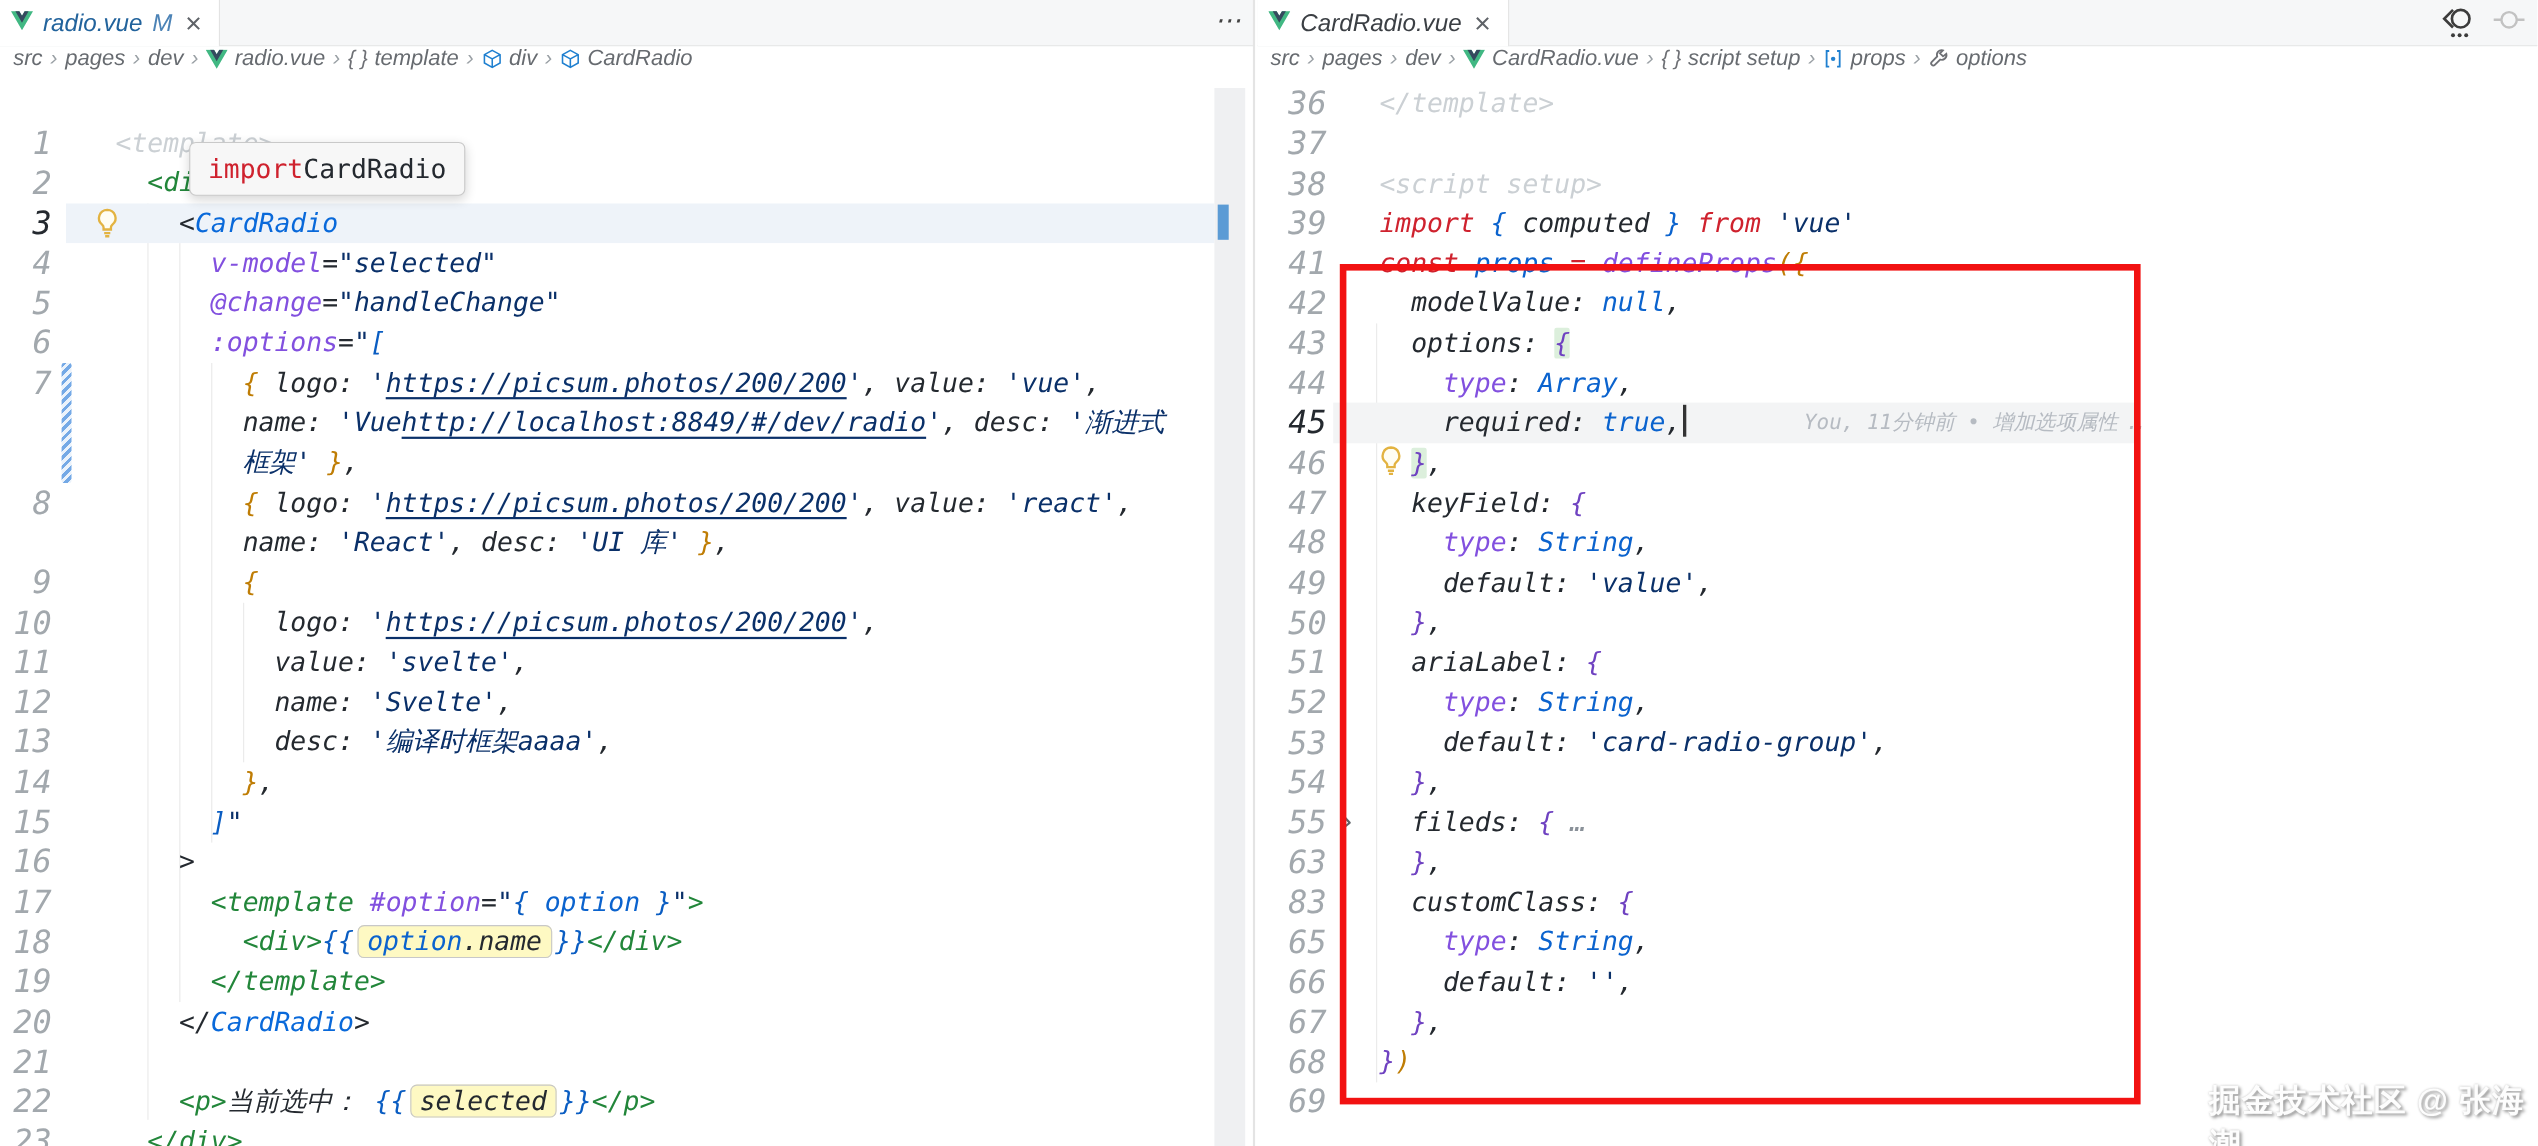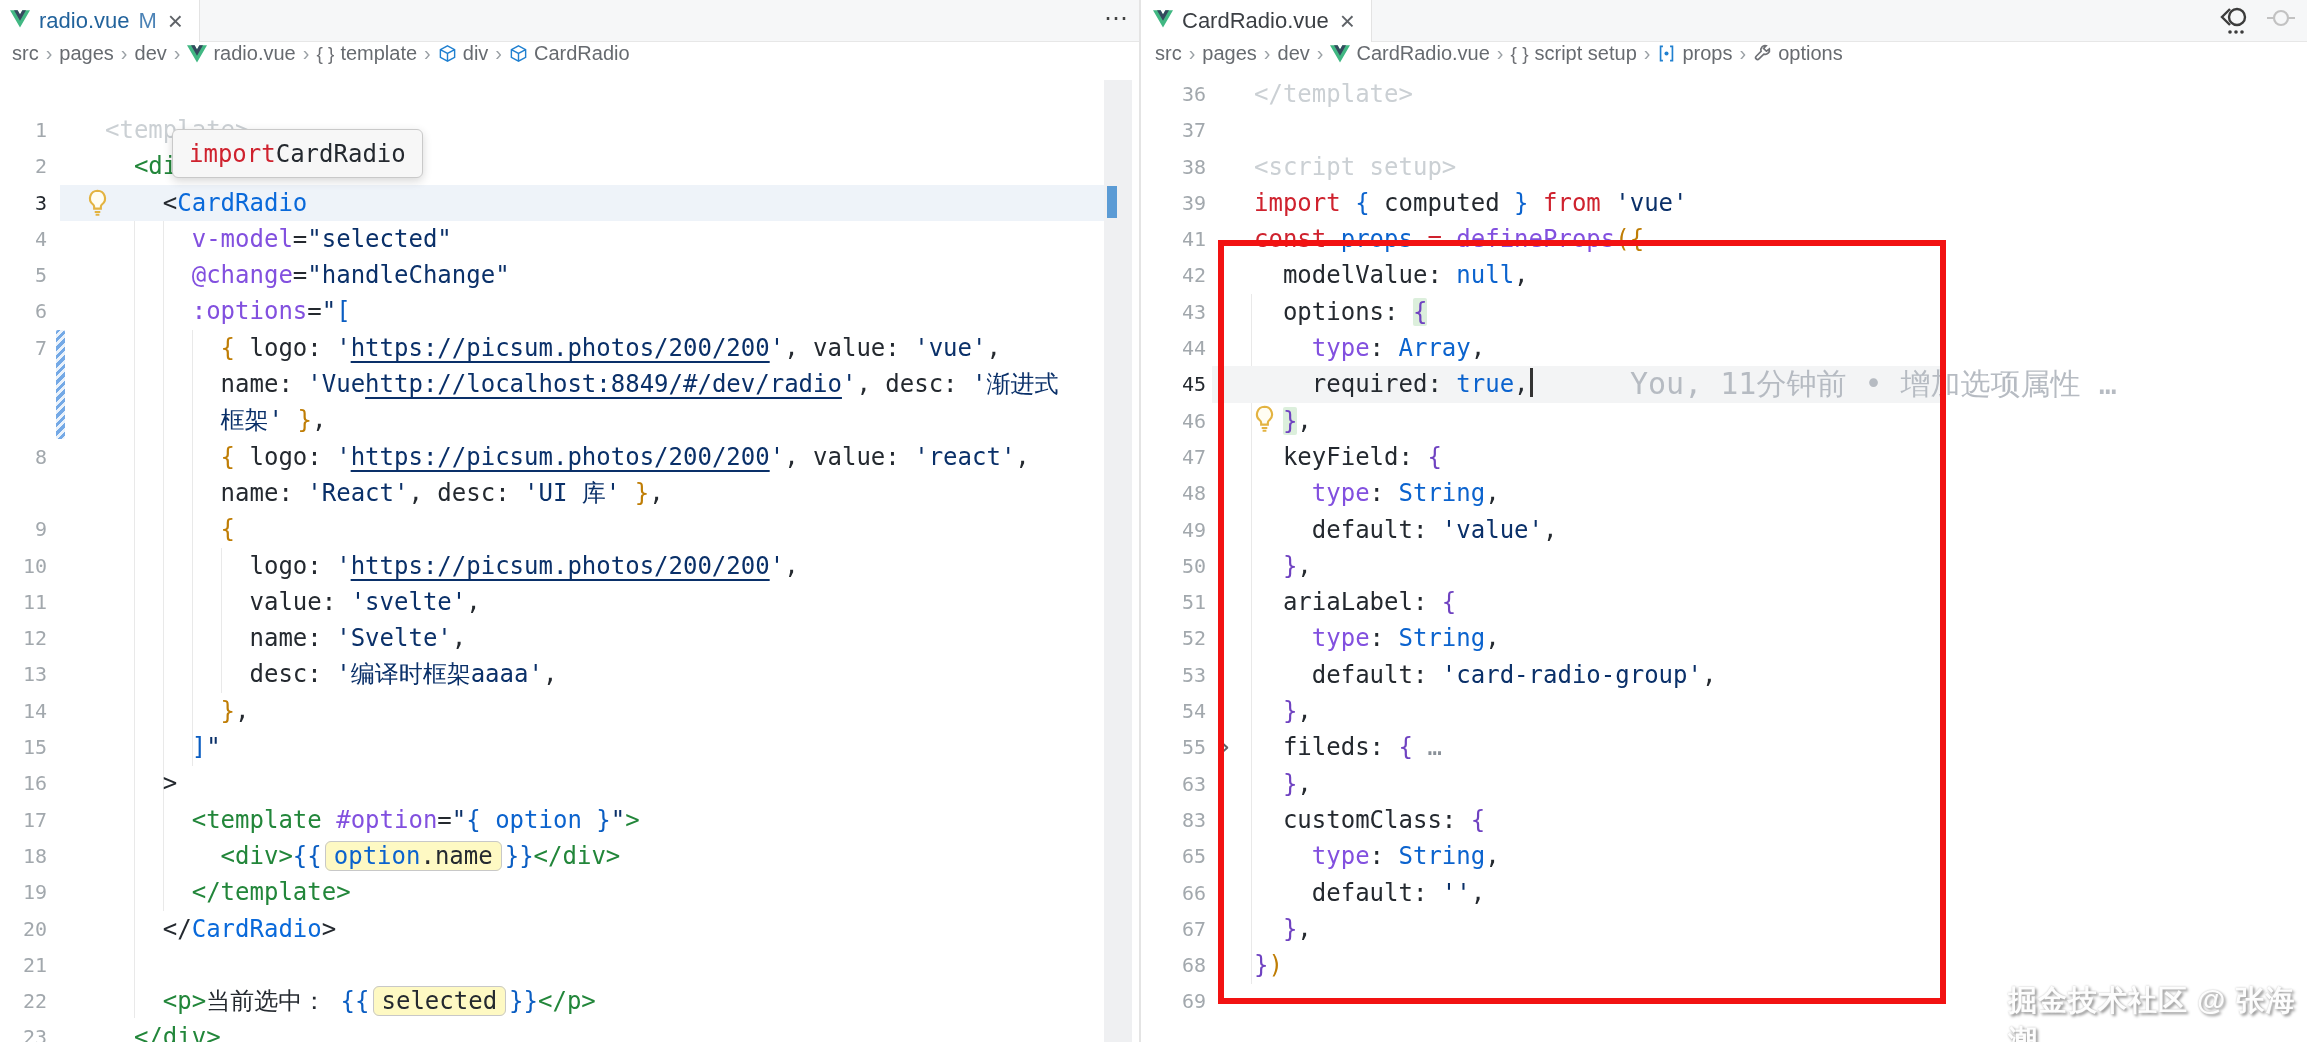--- a/index.html
+++ b/index.html
@@ -1,18 +1,18 @@
 <!DOCTYPE html>
 <html><head>
 <meta charset="utf-8">
 <style>
   html,body{margin:0;padding:0;}
   body{width:2307px;height:1042px;position:relative;overflow:hidden;background:#fff;
        font-family:"Liberation Sans",sans-serif;}
-  .pane{position:absolute;top:0;height:1042px;background:#fff;overflow:hidden;}
+  .pane{position:absolute;top:0;height:1042px;background:#fff;overflow:hidden;font-style:italic;}
   #left-pane{left:0;width:1140px;}
   #right-pane{left:1143px;width:1164px;}
   #divider{position:absolute;left:1139px;top:0;width:2px;height:1042px;background:#e4e4e4;}
 
   
   .tabbar{position:relative;height:42px;background:#f6f7f8;border-bottom:1px solid #e7e7e7;
           display:flex;align-items:stretch;box-sizing:border-box;}
   .tab{display:flex;align-items:center;gap:9px;padding:0 14px 0 10px;background:#fff;
        border-right:1px solid #e3e3e3;height:42px;box-sizing:border-box;}
   .tab-title{font-size:22px;color:#3b3f44;}
@@ -28,21 +28,21 @@
   .crumb{display:flex;align-items:center;gap:6px;}
   .crumb-sep{color:#9aa0a5;font-size:20px;padding:0 3px;}
   .crumb-braces{color:#6e7075;font-size:19px;}
 
   
   .codearea{position:absolute;left:0;right:0;}
   #left-code{top:112px;}
   #right-code{top:76px;}
   .row{height:36.3px;line-height:36.3px;display:flex;position:relative;z-index:0;
        font-family:"DejaVu Sans Mono",monospace;font-size:24px;white-space:pre;}
-  .gut{text-align:right;color:#a2a8ad;font-size:20px;flex:none;}
+  .gut{text-align:right;color:#a2a8ad;font-size:29px;flex:none;}
   #left-code .gut{width:47px;}
   #right-code .gut{width:63px;}
   .decor{flex:none;}
   #left-code .decor{width:58px;}
   #right-code .decor{width:48px;}
   .codetext{white-space:pre;}
   .row.cur .gut{color:#24292f;}
   .hl{position:absolute;top:0;bottom:0;background:#f3f4f5;z-index:-1;}
   #left-code .hl{left:60px;width:1044px;background:#eef3f9;}
   #right-code .hl{left:69px;width:729px;}
@@ -56,21 +56,21 @@
   .c-attr{color:#8250df;}
   .c-cblue{color:#0b63ce;}
   .c-bgold{color:#bf7d05;}
   .c-bpurple{color:#6f42c1;}
   .c-bblue{color:#0a5dc2;}
   .c-fold{color:#8a9199;}
   .c-match{background:#dcefdc;border-radius:2px;}
   .row.fade .seg{color:#cbd0d4 !important;text-decoration:none !important;}
   .tok-box{border:1px solid #c8c8c8;border-radius:6px;background:#fef9c3;
            padding:0 8px;margin:0 3px;}
-  .blame{position:absolute;left:487px;top:0;color:#b6bbc2;font-size:30px;text-align:right;}
+  .blame{position:absolute;left:497px;top:0;color:#b6bbc2;font-size:19px;text-align:right;}
   .caret{display:inline-block;width:3px;height:29px;background:#333;vertical-align:-5px;margin-left:1px;}
   .fold-chev{font-size:28px;color:#5f6368;padding-left:10px;}
 
   .guide{position:absolute;width:1px;background:#e9e9e9;}
 
   
   #change-bar{position:absolute;left:56px;top:330px;width:9px;height:109px;
       background:repeating-linear-gradient(135deg,#74a9e6 0 3px,#eaf2fb 3px 6px);border-radius:2px;}
   #scroll-strip{position:absolute;left:1104px;top:80px;width:28px;height:962px;background:#eff0f2;}
   #scroll-marker{position:absolute;left:1107px;top:186px;width:10px;height:32px;background:#5b9bd5;}

